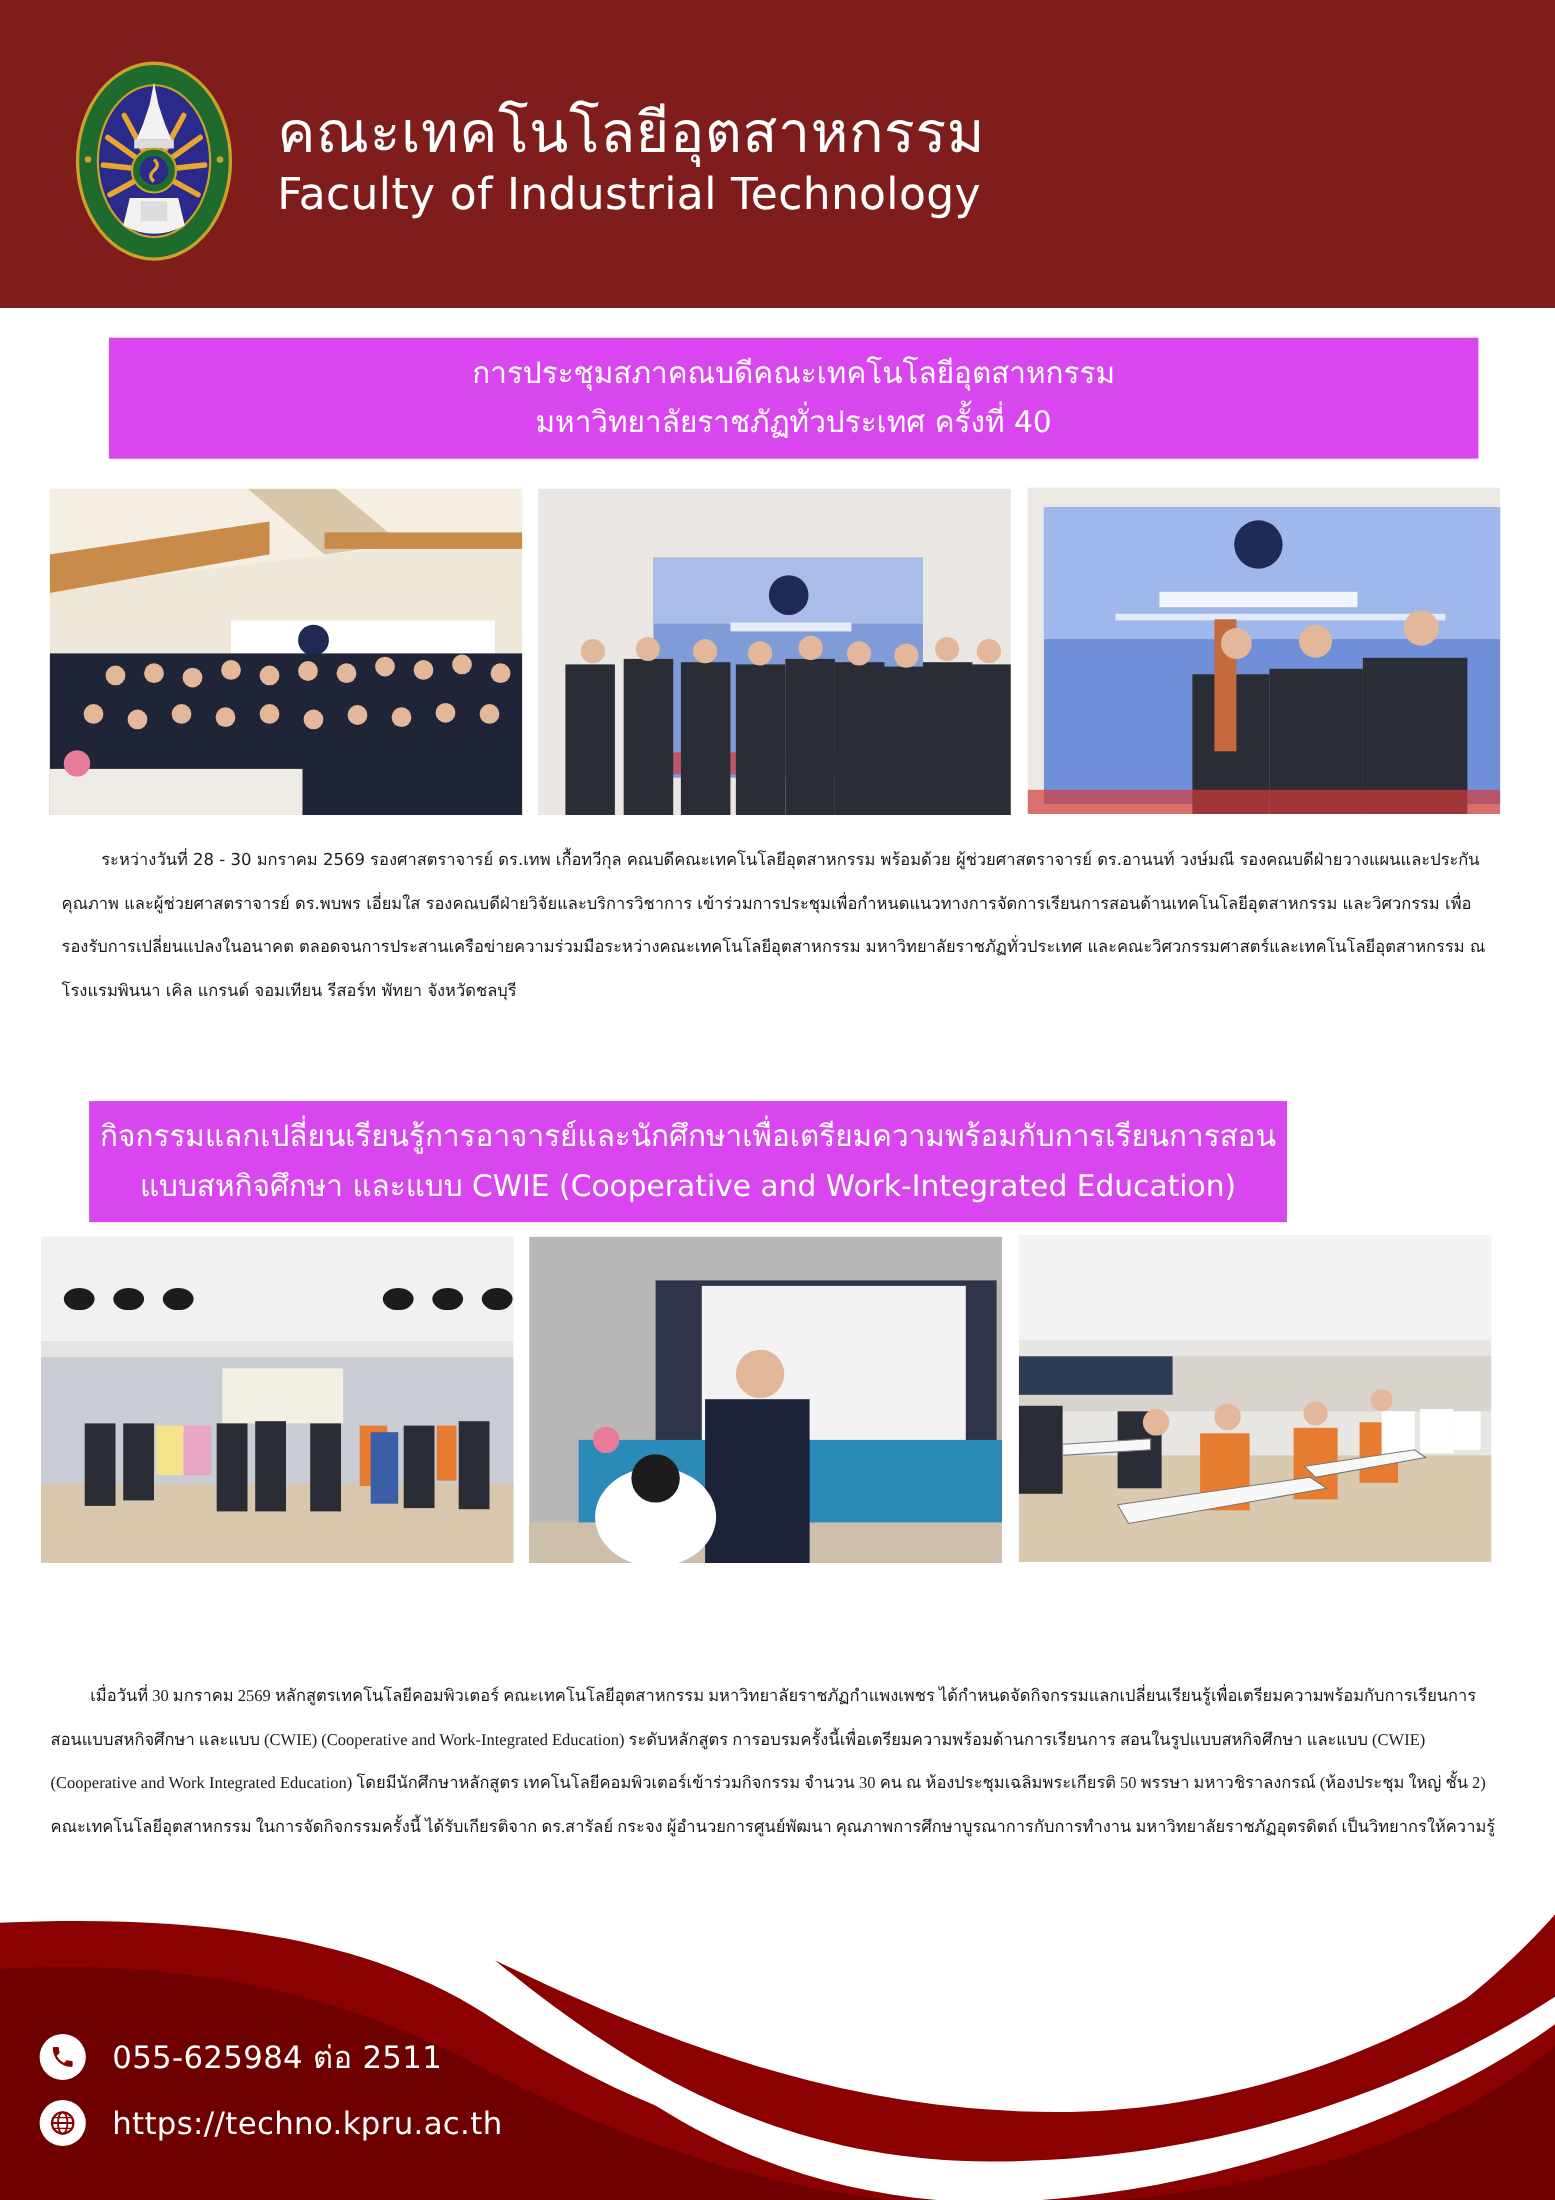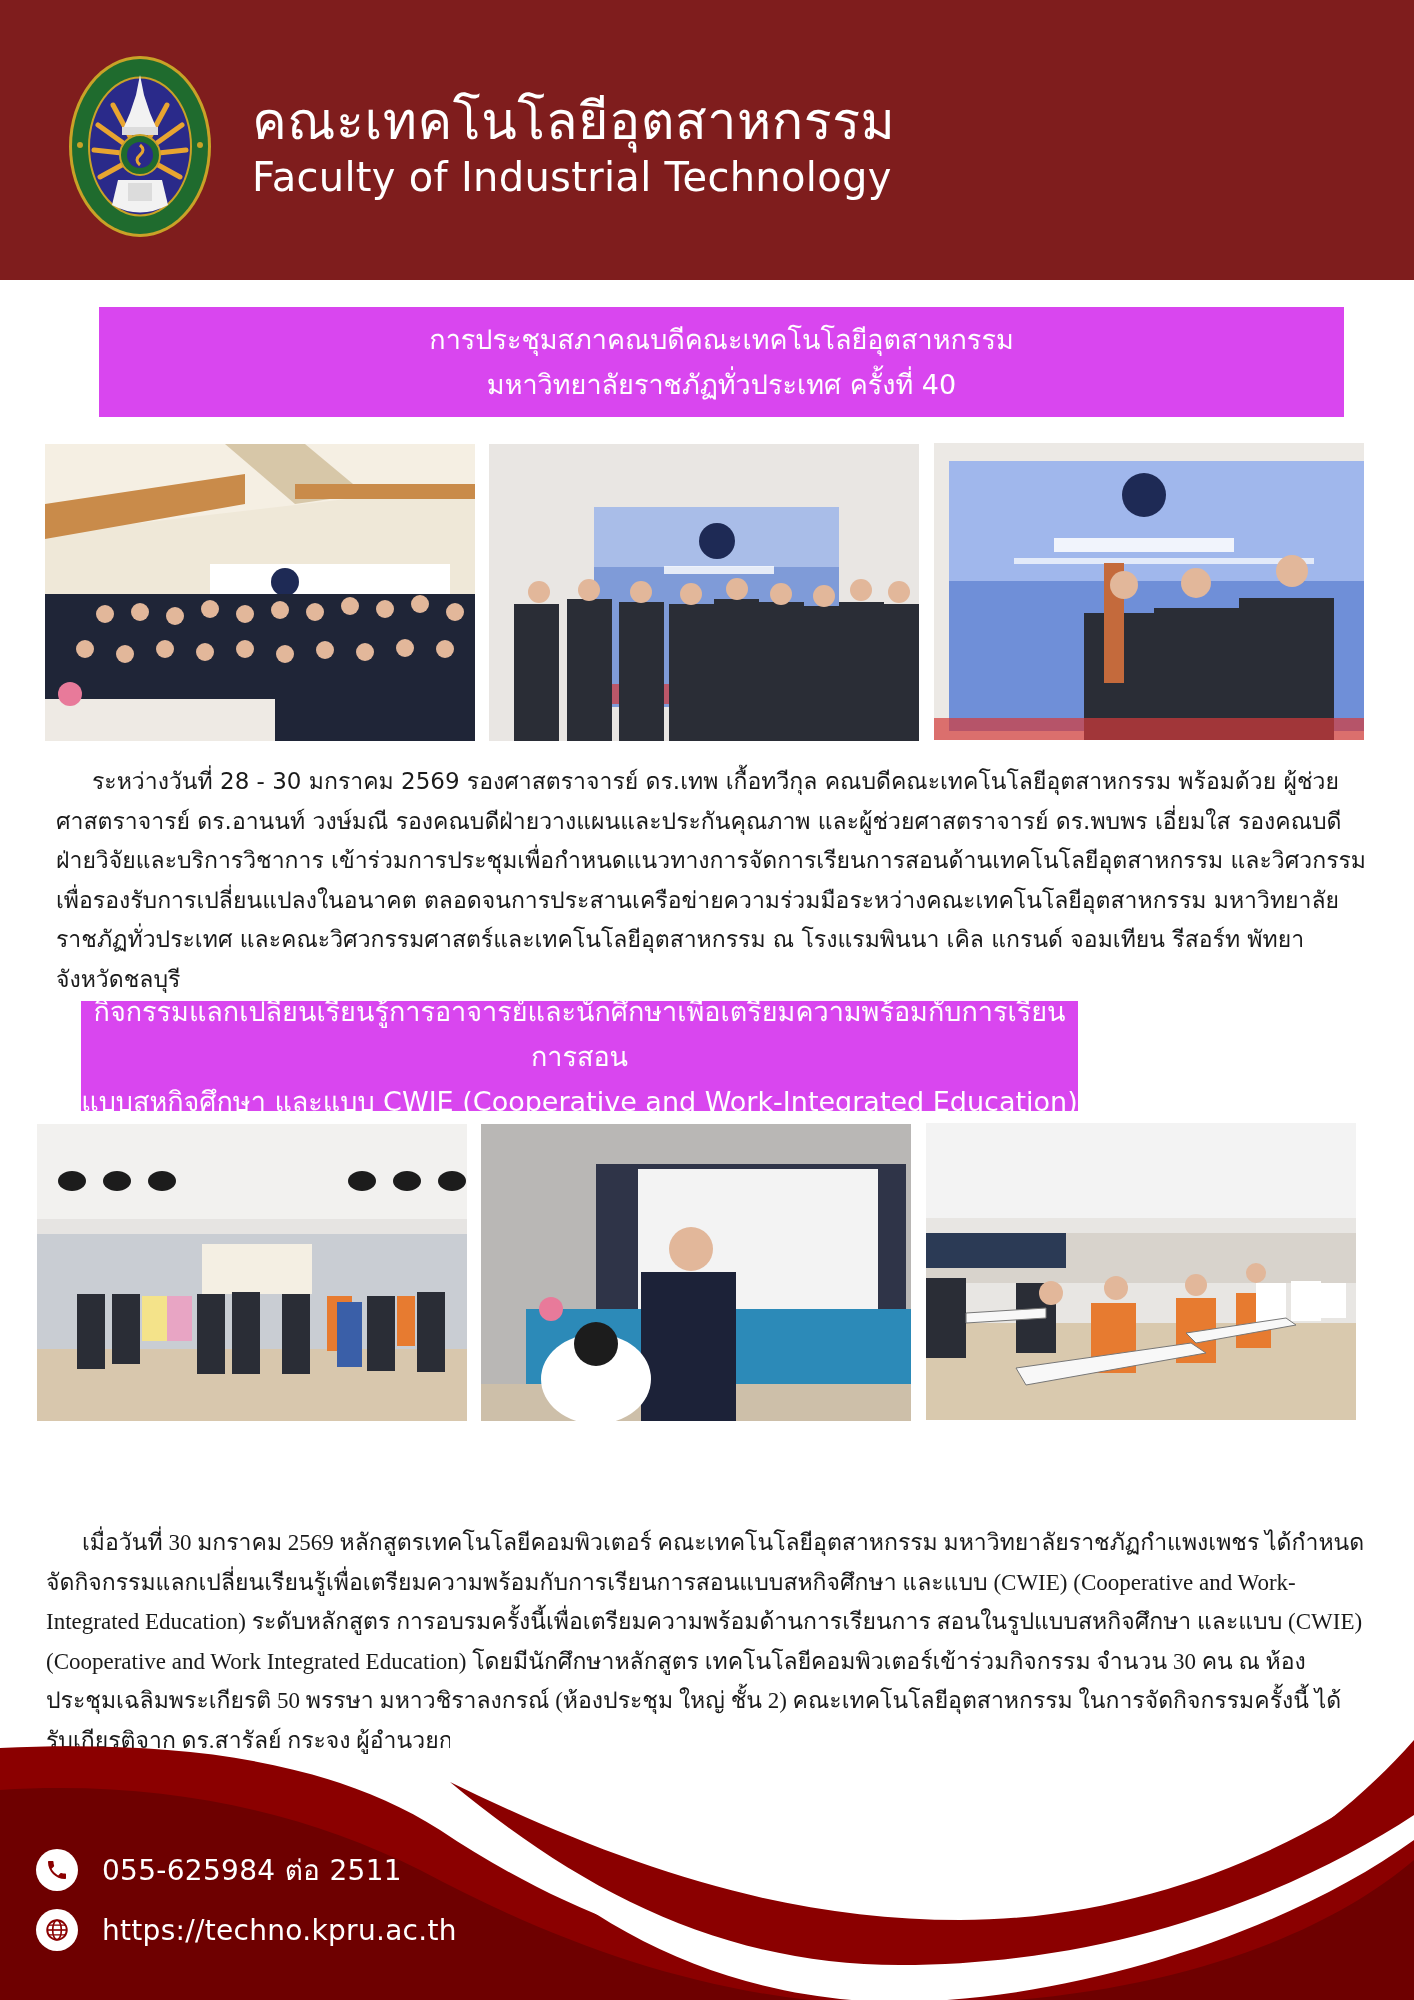--- a/index.html
+++ b/index.html
@@ -21,29 +21,29 @@
   }
   .header-title .en {
     font-size: 40px; line-height: 46px; font-weight: 400; letter-spacing: 0.3px;
   }
 
   .section-banner {
     position: absolute; background: #d946ef; color: #ffffff; text-align: center;
     font-size: 27px; line-height: 45px; display: flex; flex-direction: column; justify-content: center;
   }
   .banner-1 { left: 99px; top: 307px; width: 1245px; height: 110px; }
-  .banner-2 { left: 81px; top: 1001px; width: 997px; height: 110px; }
+  .banner-2 { left: 81px; top: 1001px; width: 1089px; height: 110px; }
 
   .photo {
     position: absolute; width: 430px; height: 297px; overflow: hidden;
   }
   .photo svg { width: 100%; height: 100%; display: block; }
 
   .paragraph {
-    position: absolute; font-size: 23px; line-height: 39.5px; color: #1a1a1a;
+    position: absolute; font-size: 15px; line-height: 39.5px; color: #1a1a1a;
     text-indent: 36px; text-align: left;
   }
   .para-1 { left: 56px; top: 762px; width: 1310px; }
   .para-2 { left: 46px; top: 1523px; width: 1320px; font-family: Liberation Serif, serif; }
 
   .footer { position: absolute; left: 0; top: 1720px; width: 1414px; height: 280px; }
   .footer svg.waves { position: absolute; left: 0; top: 0; width: 1414px; height: 280px; }
   .contact-row {
     position: absolute; left: 36px; display: flex; align-items: center; gap: 24px; color: #ffffff;
   }

